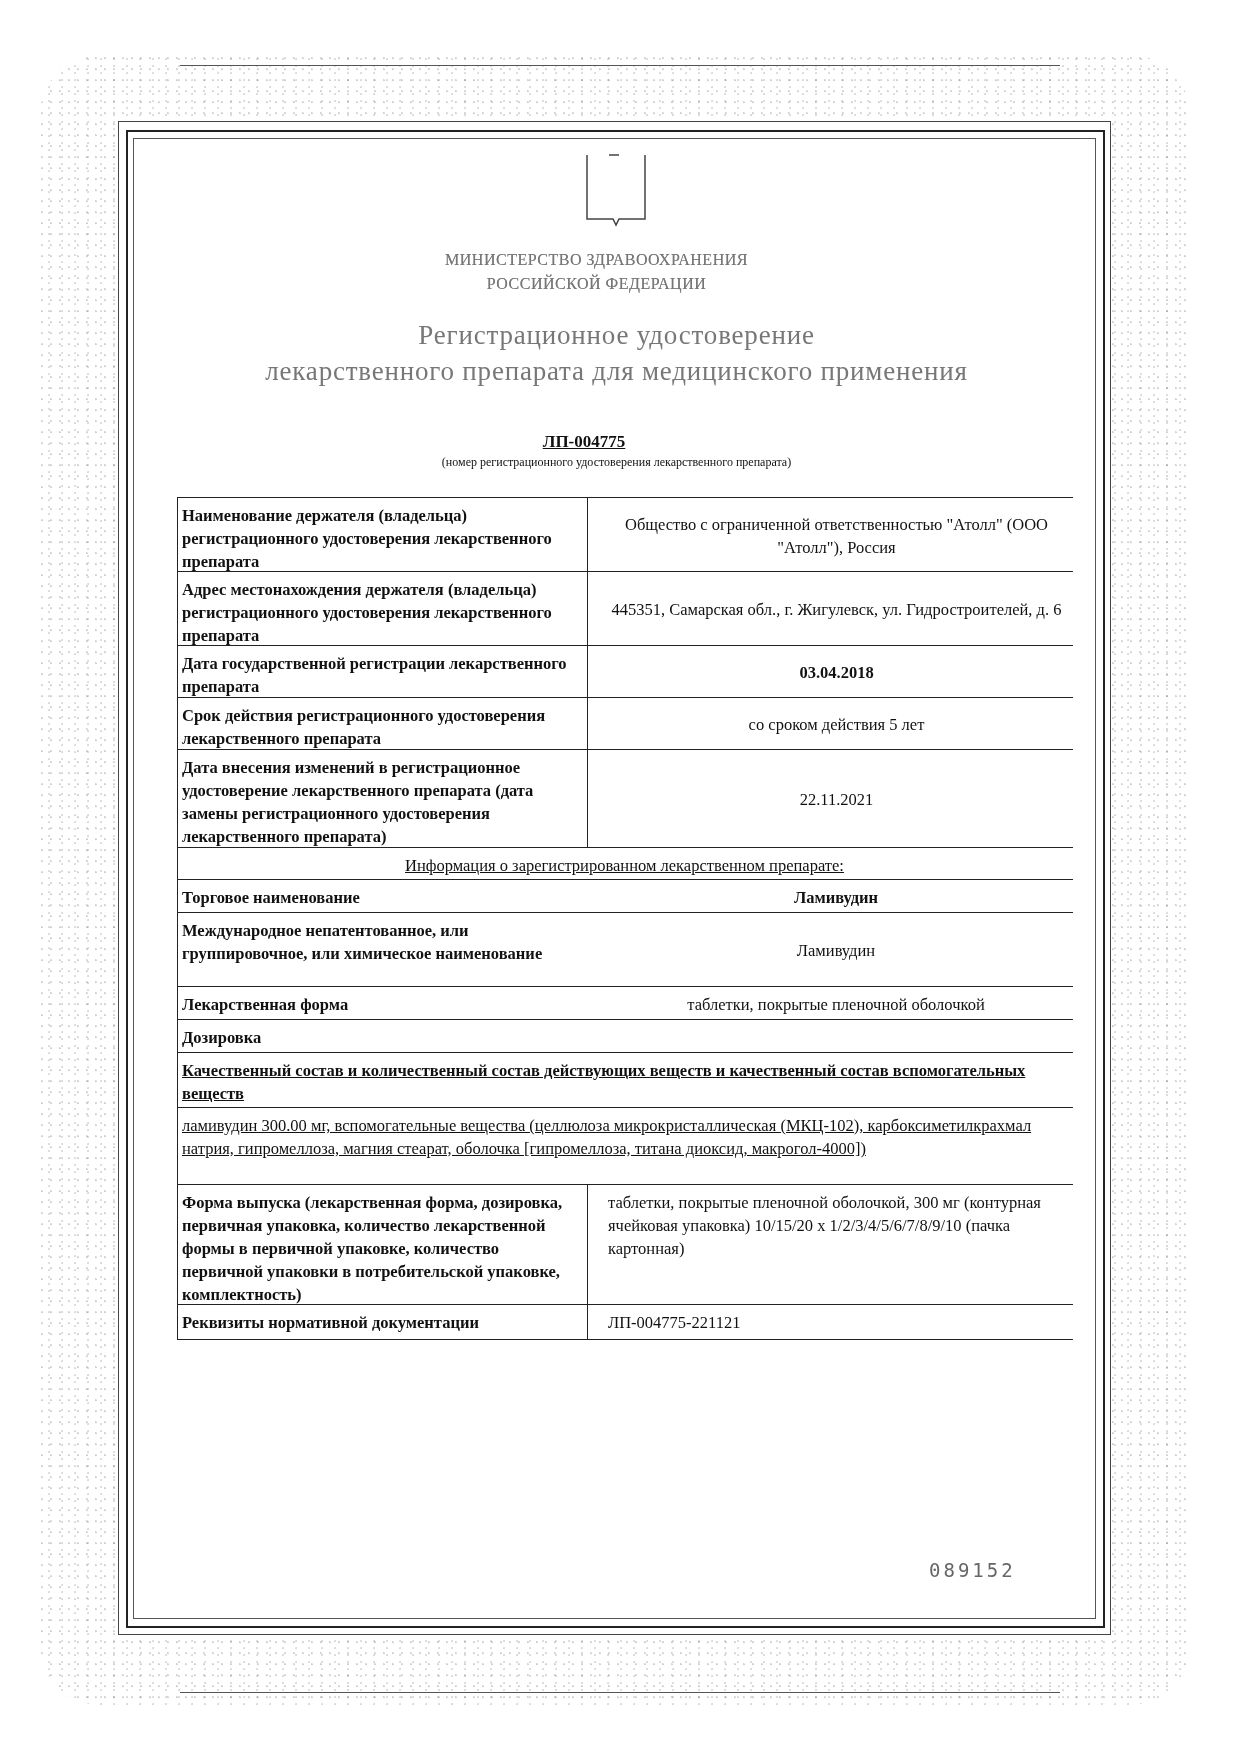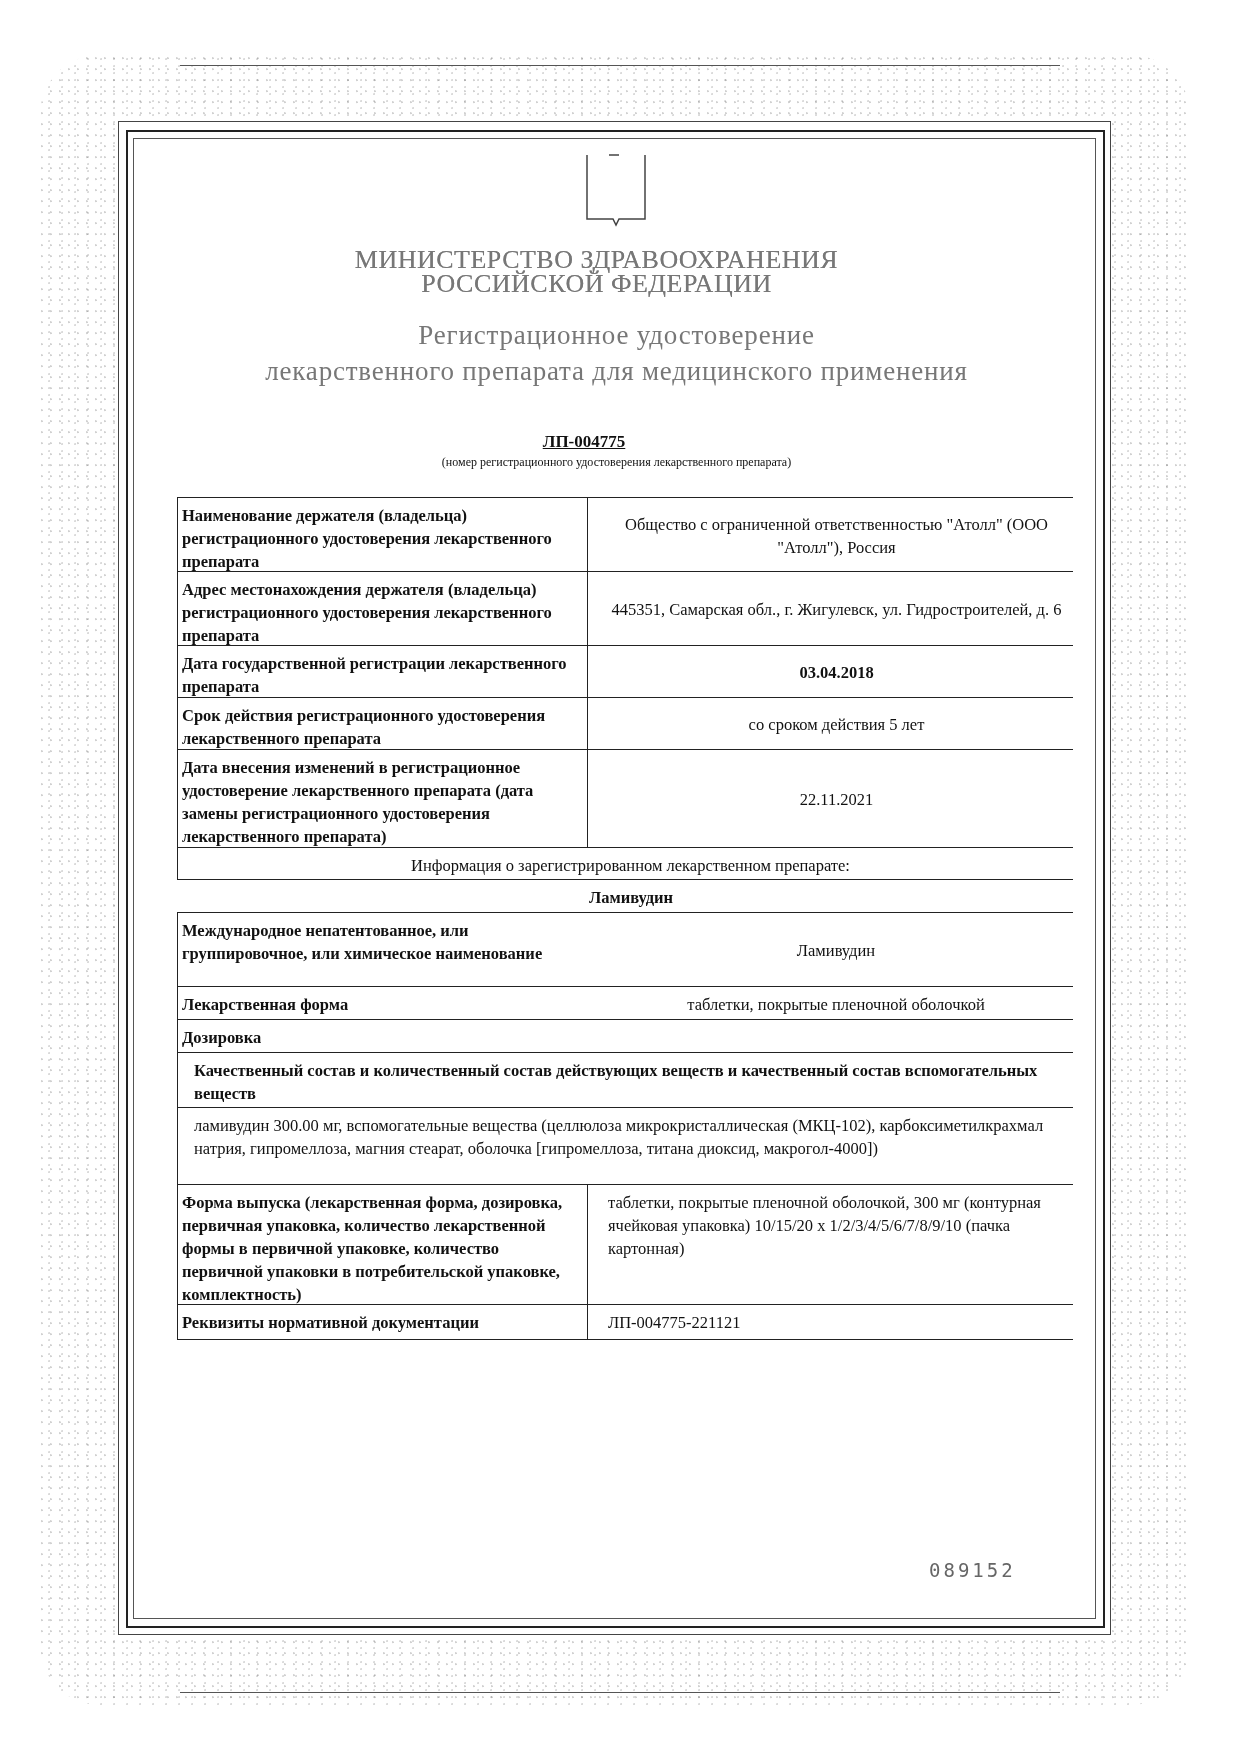--- a/index.html
+++ b/index.html
@@ -18,42 +18,42 @@
   .frame-line { position: absolute; border: 1.5px solid #222; }
   .fl1 { left: 118px; top: 121px; width: 991px; height: 1512px; border-color: #444; }
   .fl2 { left: 126px; top: 130px; width: 975px; height: 1494px; border-width: 2px; border-color: #222; }
   .fl3 { left: 133px; top: 138px; width: 961px; height: 1479px; border-color: #555; }
   .outer-line { position: absolute; left: 180px; top: 65px; width: 880px; border-top: 1.5px solid #555; }
   .outer-line.bottom { top: 1692px; }
 
   .emblem { position: absolute; left: 583px; top: 153px; width: 66px; height: 78px; }
 
   .ministry { position: absolute; left: 0; width: 1193px; text-align: center; top: 248px;
-              font-size: 26px; line-height: 24px; color: #777; letter-spacing: 0.5px;
+              font-size: 16px; line-height: 24px; color: #777; letter-spacing: 0.5px;
               text-shadow: 0 0 0.5px #999; }
   .cert-title { position: absolute; left: 0; width: 1233px; text-align: center; top: 317px;
                 font-size: 27px; line-height: 36px; color: #777; letter-spacing: 0.8px; }
   .cert-title .l2 { display: block; }
 
   .reg-number { position: absolute; left: 0; width: 1168px; text-align: center; top: 432px;
                 font-size: 17px; font-weight: bold; text-decoration: underline; }
   .reg-caption { position: absolute; left: 0; width: 1233px; text-align: center; top: 455px;
                  font-size: 12px; }
 
   .table { position: absolute; left: 177px; top: 497px; width: 896px; font-size: 16.5px; line-height: 23px; }
   .row { display: flex; border-bottom: 1.5px solid #222; }
   .row.top { border-top: 1.5px solid #222; }
   .cell-l { width: 410px; padding: 6px 6px 4px 4px; font-weight: bold; box-sizing: border-box;
             border-left: 1.5px solid #222; }
   .cell-r { flex: 1; padding: 6px 8px 4px 20px; text-align: center; display: flex; align-items: center;
             justify-content: center; border-left: 1.5px solid #222; box-sizing: border-box; }
   .cell-r.bold { font-weight: bold; }
   .cell-r.left { justify-content: flex-start; text-align: left; align-items: flex-start; }
   .cell-r.nob { border-left: none; }
-  .cell-full { width: 100%; padding: 6px 6px 4px 16px; border-left: 1.5px solid #222; box-sizing: border-box; }
+  .cell-full { width: 100%; padding: 6px 6px 4px 4px; border-left: 1.5px solid #222; box-sizing: border-box; text-decoration: underline; }
   .cell-full.center { text-align: center; }
   .cell-full.bold { font-weight: bold; }
 
   .serial { position: absolute; left: 929px; top: 1559px; font-family: "DejaVu Sans Mono", monospace;
             font-size: 19px; color: #666; letter-spacing: 3px; }
 </style>
 </head>
 <body>
 
 <div class="band"></div>
@@ -100,20 +100,21 @@
     <div class="cell-r">со сроком действия 5 лет</div>
   </div>
   <div class="row" style="height:97px;">
     <div class="cell-l">Дата внесения изменений в регистрационное удостоверение лекарственного препарата (дата замены регистрационного удостоверения лекарственного препарата)</div>
     <div class="cell-r">22.11.2021</div>
   </div>
   <div class="row" style="height:31px;">
     <div class="cell-full center">Информация о зарегистрированном лекарственном препарате:</div>
   </div>
   <div class="row" style="height:32px;">
+    <div class="cell-l">Торговое наименование</div>
     <div class="cell-r bold nob">Ламивудин</div>
   </div>
   <div class="row" style="height:73px;">
     <div class="cell-l">Международное непатентованное, или группировочное, или химическое наименование</div>
     <div class="cell-r nob">Ламивудин</div>
   </div>
   <div class="row" style="height:32px;">
     <div class="cell-l">Лекарственная форма</div>
     <div class="cell-r nob">таблетки, покрытые пленочной оболочкой</div>
   </div>

